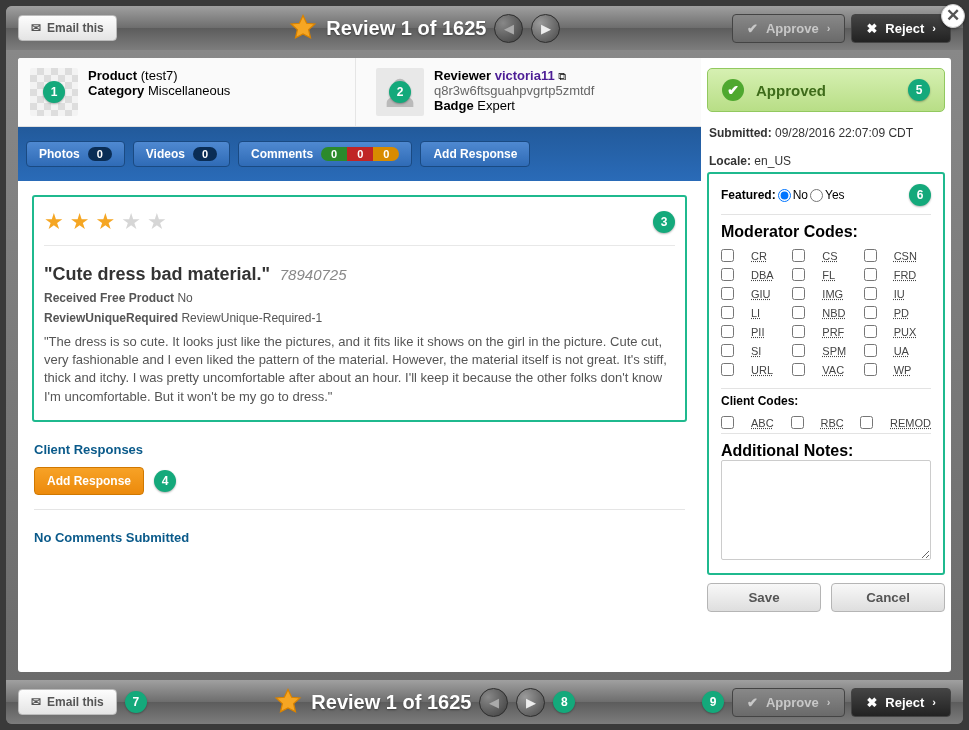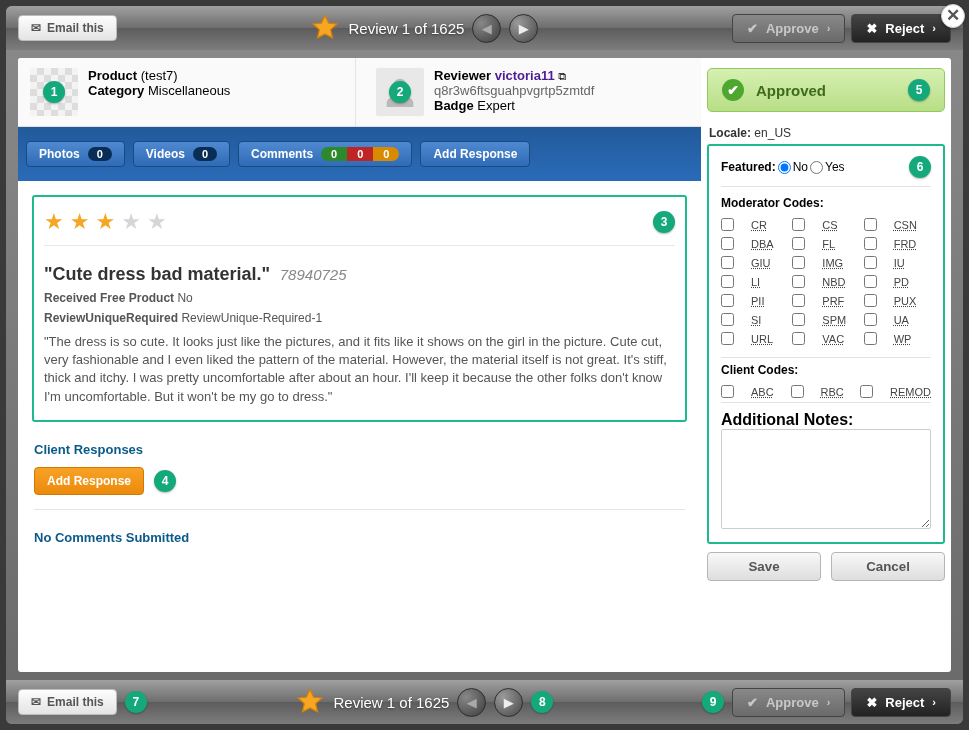--- a/index.html
+++ b/index.html
@@ -45,21 +45,21 @@
     border: 1px solid #bcbcbc;
     border-radius: 4px;
     padding: 5px 12px;
     font-size: 12px;
     font-weight: bold;
     color:#555;
     display:inline-flex;align-items:center;gap:6px;
     cursor:pointer;
   }
   .title-block { flex:1; display:flex; align-items:center; justify-content:center; gap:8px;}
-  .title-text { color:#fff; font-size:15px; font-weight:normal; text-shadow:0 1px 2px rgba(0,0,0,.4);}
+  .title-text { color:#fff; font-size:20px; font-weight:bold; text-shadow:0 1px 2px rgba(0,0,0,.4);}
   .nav-circle {
     width:29px;height:29px;border-radius:50%;
     background: radial-gradient(circle at 30% 30%, #888,#3c3c3c);
     border:1px solid #2d2d2d;
     display:inline-flex;align-items:center;justify-content:center;
     color:#aaa;
     cursor:pointer;
   }
   .nav-circle.active { color:#eee; background: radial-gradient(circle at 30% 30%, #9a9a9a,#484848);}
   .approve-btn, .reject-btn {
@@ -272,34 +272,35 @@
       <div class="section-title">No Comments Submitted</div>
     </div>
 
     <div class="side-col">
       <div class="status-badge">
         <span class="check-circ">✔</span>
         <span>Approved</span>
         <span style="flex:1"></span>
         <span class="annot">5</span>
       </div>
+      <div class="side-meta"><strong>Submitted:</strong> <span>09/28/2016 22:07:09 CDT</span></div>
       <div class="side-meta"><strong>Locale:</strong> <span>en_US</span></div>
 
       <div class="panel-green">
         <div style="display:flex;align-items:center;gap:2px;font-size:12px;">
           <strong>Featured:</strong>
           <input type="radio" name="feat" checked="" style="">
             <span>No</span>
           <input type="radio" name="feat" style="">
             <span>Yes</span>
           <span style="flex:1"></span>
           <span class="annot">6</span>
         </div>
         <hr style="margin:8px 0;border:none;border-top:1px solid #e3e3e3;">
-        <strong style="font-size:12px;">Moderator Codes:</strong>
+        <strong style="font-size:16px;">Moderator Codes:</strong>
         <div class="codes-grid" id="mod-codes">
             <div class="code-item">
               <input type="checkbox" style="">
               <label>CR</label>
             </div>
             <div class="code-item">
               <input type="checkbox" style="">
               <label>CS</label>
             </div>
             <div class="code-item">

